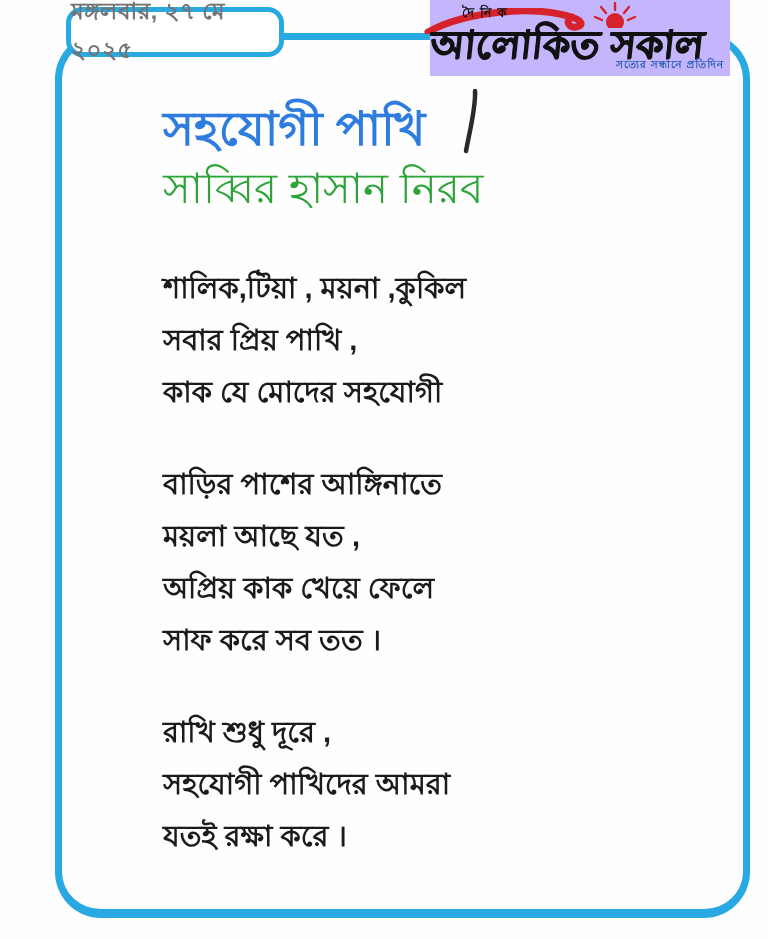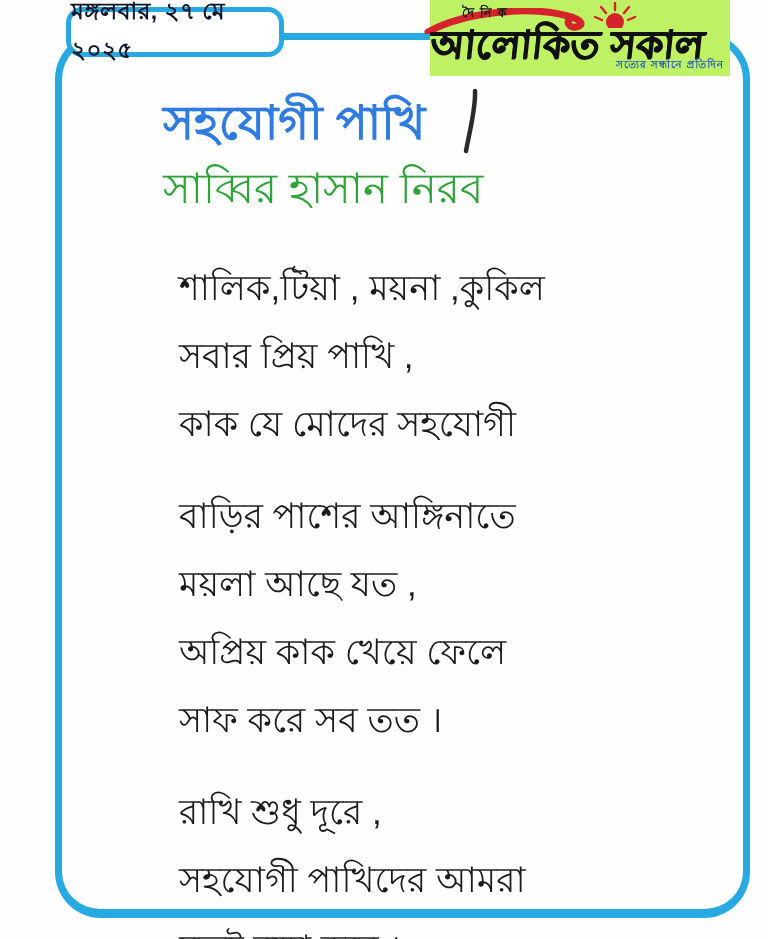--- a/index.html
+++ b/index.html
@@ -11,56 +11,56 @@
   .frame{
     position:absolute;left:55px;top:33px;width:695px;height:885px;
     box-sizing:border-box;border:7px solid #29a9e1;border-bottom-width:9px;
     border-radius:46px;background:transparent;
   }
   
   .badge{
     position:absolute;left:66px;top:7px;width:218px;height:50px;
     box-sizing:border-box;background:#ffffff;border:5px solid #29a9e1;border-radius:16px;
     display:flex;align-items:center;justify-content:center;
-    color:#0f172a;font-size:23px;font-weight:bold;letter-spacing:.5px;
+    color:#737373;font-size:23px;font-weight:bold;letter-spacing:.5px;
   }
   
   .logo{
-    position:absolute;left:430px;top:0;width:300px;height:76px;background:#bef264;
+    position:absolute;left:430px;top:0;width:300px;height:76px;background:#c4b5fd;
   }
   .logo-daily{
     position:absolute;left:32px;top:3px;font-size:13px;font-weight:bold;color:#111;
     letter-spacing:6px;
   }
   .logo-main{
     position:absolute;left:0;top:14px;width:300px;text-align:left;white-space:nowrap;
     font-size:39px;font-weight:900;color:#111;transform:skewX(-6deg);
     text-shadow:1px 0 0 #111,0 1px 0 #111;
   }
   .logo-swash{position:absolute;left:-6px;top:8px;}
   .logo-sun{position:absolute;left:163px;top:2px;}
   .logo-tagline{
     position:absolute;right:6px;bottom:2px;font-size:10.5px;font-weight:bold;color:#2b5fb4;
     letter-spacing:1px;
     margin-top:40px;
   }
   
   .content{position:absolute;left:163px;top:86px;width:480px;}
-  .title-row{display:flex;align-items:center;}
+  .title-row{display:flex;align-items:flex-end;}
   .poem-title{
     margin:0;font-size:47px;line-height:62px;font-weight:bold;color:#2e7ce0;white-space:nowrap;
   }
   .pen-mark{margin-left:34px;margin-top:2px;}
   .poem-author{
     margin:0;font-size:42px;line-height:58px;font-weight:normal;color:#2da338;white-space:nowrap;
   }
   .stanza{margin-top:40px;}
   .stanza.first{margin-top:44px;}
   .poem-line{
-    margin:16px;font-size:35px;line-height:52px;font-weight:400;color:#1b1b1b;white-space:nowrap;
+    margin:0;font-size:29px;line-height:52px;font-weight:700;color:#1b1b1b;white-space:nowrap;
   }
 </style>
 </head>
 <body>
 
 <div class="canvas">
 
   <div class="frame"></div>
 
   <div class="badge">

